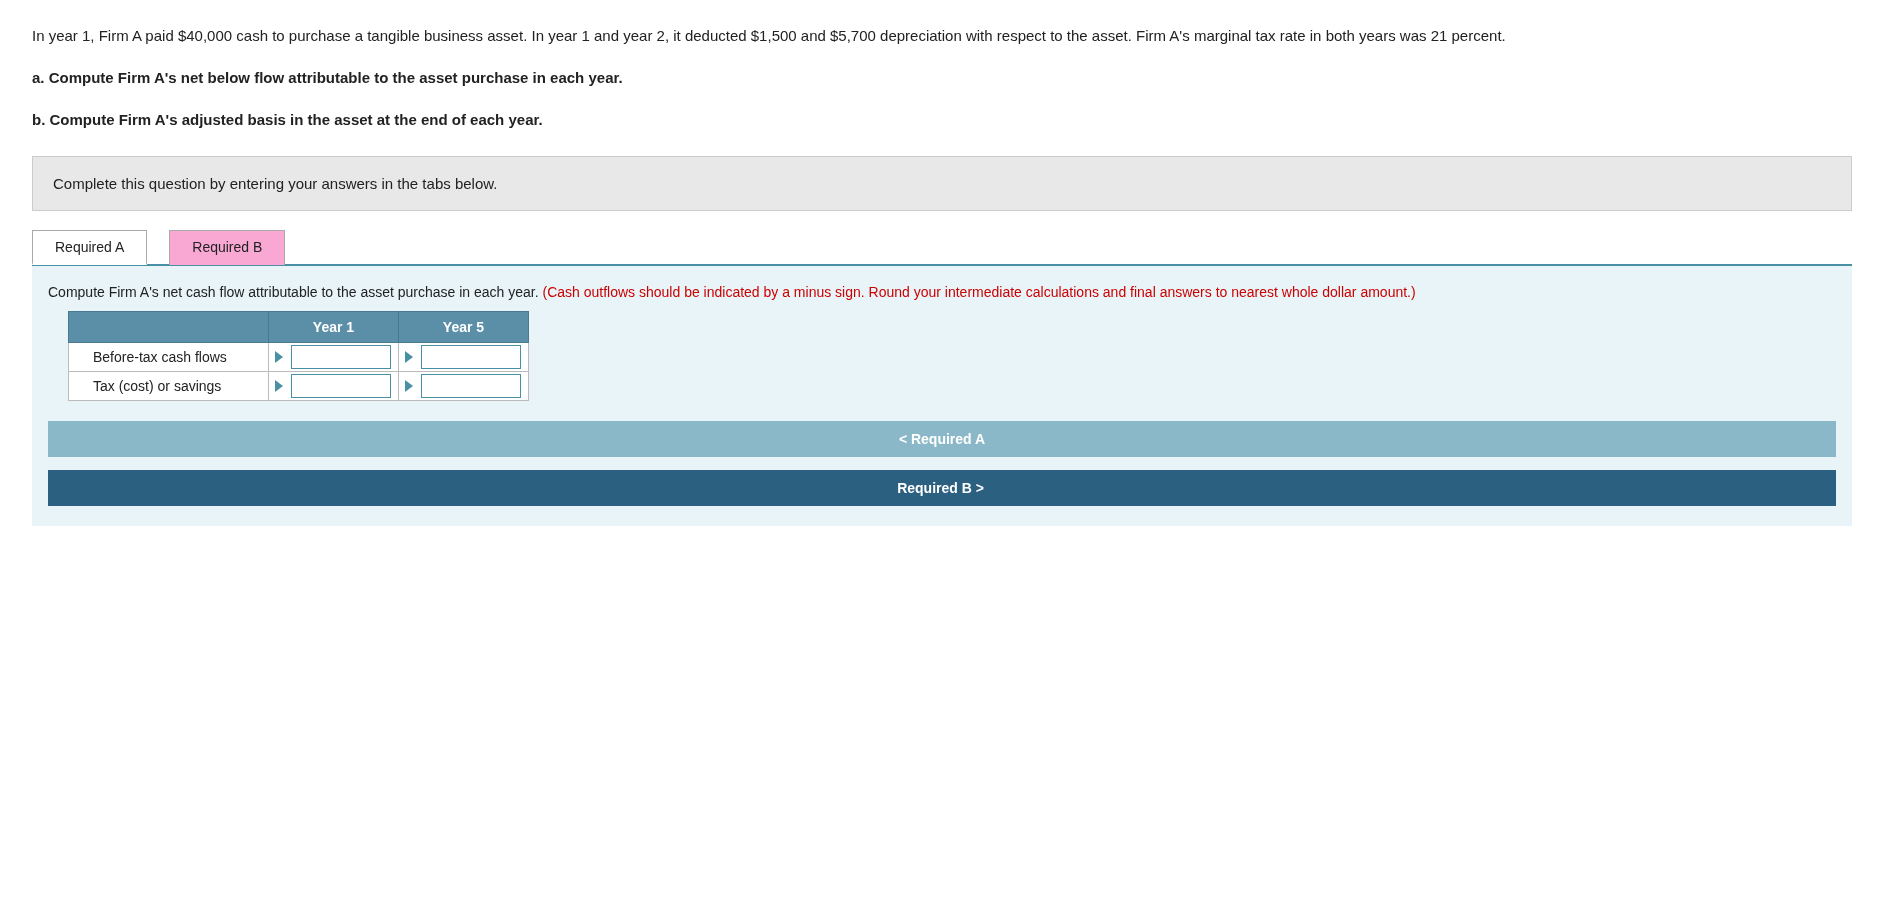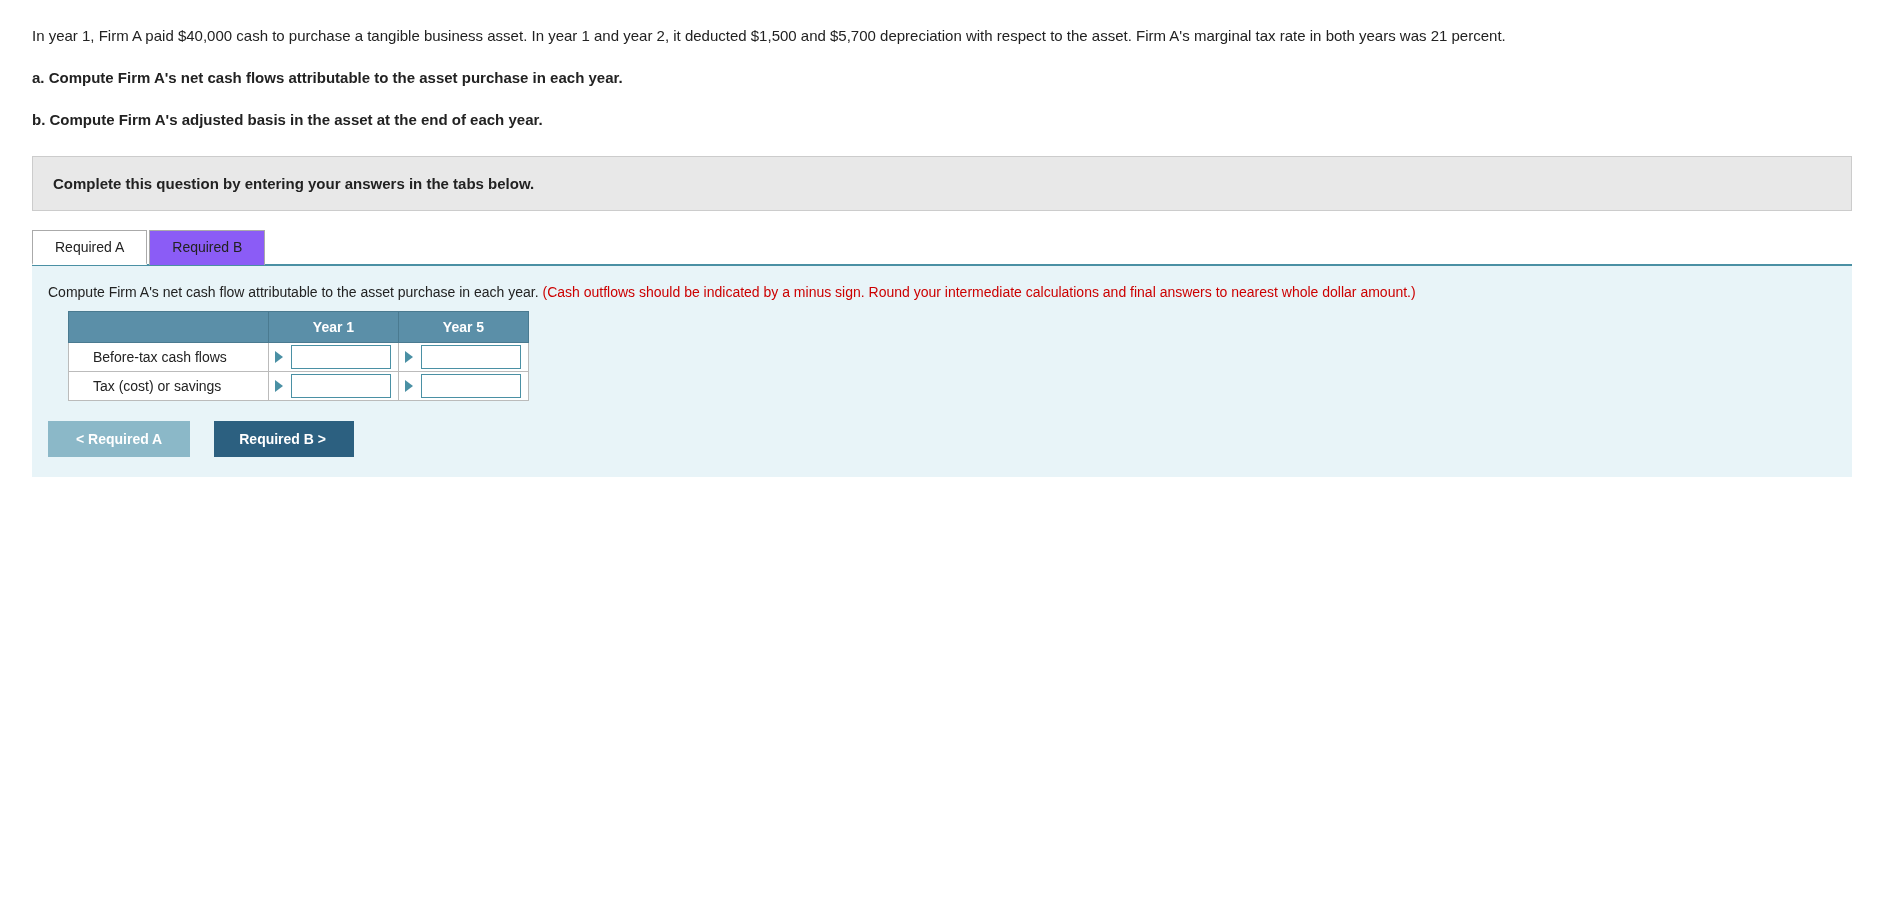--- a/index.html
+++ b/index.html
@@ -17,33 +17,34 @@
     }
     .intro-text .bold-line {
       font-weight: bold;
     }
     .question-box {
       background: #e8e8e8;
       border: 1px solid #ccc;
       padding: 18px 20px;
       margin-top: 24px;
       margin-bottom: 0;
-      font-weight: bold;
+      font-weight: normal;
       font-size: 15px;
     }
     .tabs-header {
       display: flex;
       border-bottom: 2px solid #4a90a4;
       margin-top: 18px;
+      gap: 20px;
     }
     .tab {
       padding: 8px 22px;
       border: 1px solid #aaa;
       border-bottom: none;
-      background: #8b5cf6;
+      background: #f9a8d4;
       cursor: pointer;
       font-size: 14px;
       margin-right: 2px;
       position: relative;
       bottom: -1px;
     }
     .tab.active {
       background: #fff;
       border-bottom: 2px solid #fff;
       font-weight: normal;
@@ -126,22 +127,23 @@
       border-left: 8px solid #4a90a4;
       margin-right: 4px;
     }
     .input-wrapper {
       display: flex;
       align-items: center;
       gap: 4px;
     }
     .nav-buttons {
       display: flex;
-      gap: 24px;
+      gap: 13px;
       margin-top: 20px;
+      flex-direction: column;
     }
     .nav-btn {
       padding: 10px 28px;
       font-size: 14px;
       font-weight: bold;
       cursor: pointer;
       border: none;
     }
     .nav-btn.prev {
       background: #8bb8c8;
@@ -152,21 +154,21 @@
       color: #fff;
       padding-left: 25px;
     }
   </style>
 </head>
 <body>
 
 <div>
   <p class="intro-text">In year 1, Firm A paid $40,000 cash to purchase a tangible business asset. In year 1 and year 2, it deducted $1,500 and $5,700 depreciation with respect to the asset. Firm A's marginal tax rate in both years was 21 percent.</p>
   <p class="intro-text">
-    <span class="bold-line">a. Compute Firm A's net cash flows attributable to the asset purchase in each year.</span>
+    <span class="bold-line">a. Compute Firm A's net below flow attributable to the asset purchase in each year.</span>
   </p>
   <p class="intro-text">
     <span class="bold-line">b. Compute Firm A's adjusted basis in the asset at the end of each year.</span>
   </p>
 </div>
 
 <div class="question-box">
   <span>Complete this question by entering your answers in the tabs below.</span>
 </div>
 

